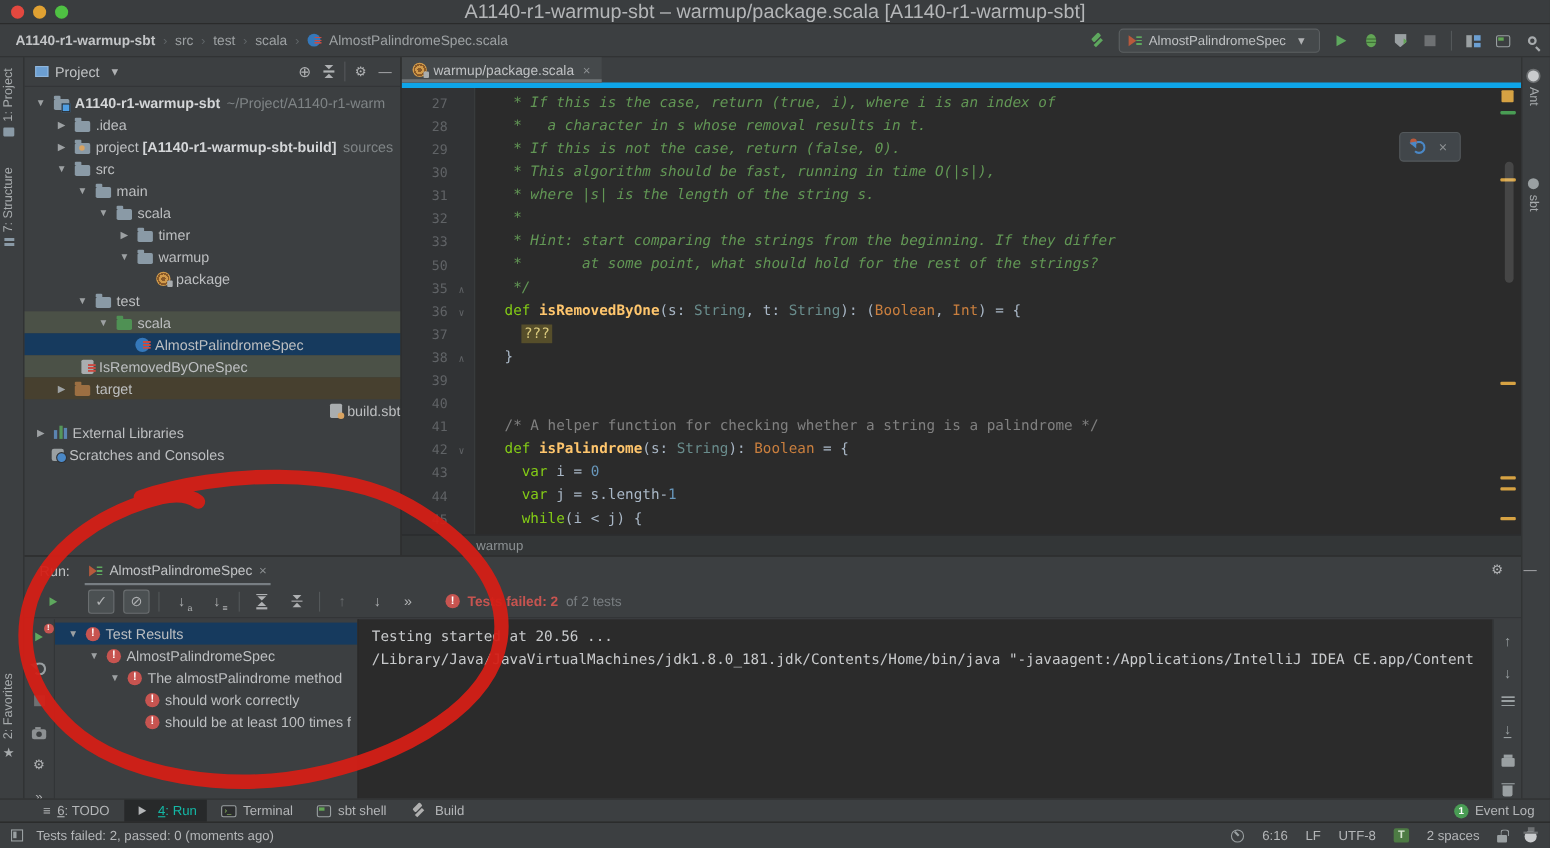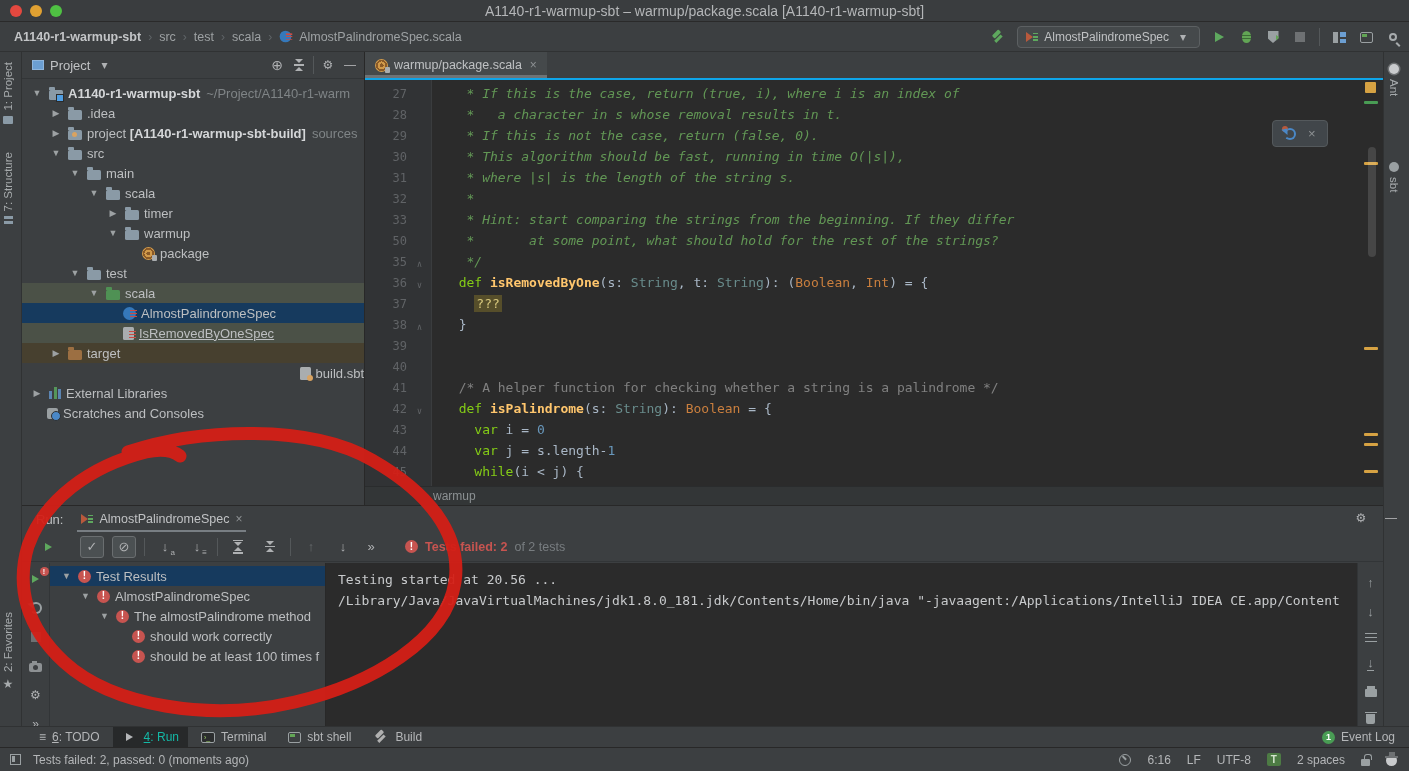--- a/index.html
+++ b/index.html
@@ -6,21 +6,21 @@
   html,body{background:#1e1f20;}
   body{font-family:"Liberation Sans",sans-serif;}
   #app{position:relative;width:1409px;height:771px;background:#2b2b2b;overflow:hidden;color:#bbbbbb;font-size:13px;}
 
   
   .titlebar{position:absolute;left:0;top:0;width:1409px;height:22px;background:#3a3d3f;border-bottom:1px solid #2a2a2a;display:flex;align-items:center;justify-content:center;}
   .tl{position:absolute;top:5px;width:12px;height:12px;border-radius:50%;}
   .tl.r{left:10px;background:#e3483f;}
   .tl.y{left:30px;background:#e0a132;}
   .tl.g{left:50px;background:#4fc143;}
-  .wintitle{color:#b4b6b8;font-size:14px;}
+  .wintitle{color:#b4b6b8;font-size:18px;}
 
   
   .navbar{position:absolute;left:0;top:22px;width:1409px;height:30px;background:#3c3f41;border-bottom:1px solid #303233;display:flex;align-items:center;}
   .crumbs{display:flex;align-items:center;padding-left:14px;gap:7px;white-space:nowrap;}
   .crumb{color:#9da1a3;font-size:12.5px;}
   .crumb.first{color:#c3c5c7;font-weight:bold;}
   .crumb.sep{color:#5f6467;font-size:12px;}
   .nav-right{position:absolute;right:8px;top:0;height:30px;display:flex;align-items:center;gap:11px;}
   .combo{display:flex;align-items:center;gap:6px;height:22px;padding:0 8px;border:1px solid #5c6062;border-radius:4px;background:#45494b;}
   .combo .lbl{font-size:12px;color:#bfc1c3;}
@@ -118,21 +118,21 @@
   .trow{height:20px;display:flex;align-items:center;gap:5px;white-space:nowrap;color:#bdbfc1;}
   .trow .arr{width:14px;font-size:9px;color:#9da1a3;text-align:center;flex:none;}
   .trow.sel{background:#163a5e;}
   .trow.olive{background:#4b5147;}
   .trow.brown{background:#47402f;}
   .trow b{color:#d4d6d8;}
   .trow .extra{color:#7f8486;margin-left:6px;}
 
   
   .editor{position:absolute;left:365px;top:52px;width:1018px;height:453px;background:#2b2b2b;}
-  .tabbar{height:28px;background:#3c3f41;border-bottom:2px solid #0ea5e9;position:relative;display:flex;}
+  .tabbar{height:28px;background:#3c3f41;border-bottom:5px solid #0ea5e9;position:relative;display:flex;}
   .etab{display:flex;align-items:center;gap:6px;padding:0 10px;background:#45494b;position:relative;font-size:12.5px;color:#bfc1c3;}
   .etab .underline{position:absolute;left:0;right:0;bottom:0;height:3px;background:#6e7376;}
   .etab .x{color:#8d9193;font-size:12px;margin-left:2px;}
   .codewrap{position:absolute;left:0;top:28px;right:0;height:406px;overflow:hidden;font-family:"DejaVu Sans Mono",monospace;font-size:13px;}
   .gutterbg{position:absolute;left:0;top:0;bottom:0;width:67px;background:#313335;border-right:1px solid #3a3c3e;}
   .cl{height:21px;display:flex;align-items:flex-end;position:relative;}
   .cl .gnum{width:42px;text-align:right;color:#606366;font-size:12px;flex:none;}
   .cl .gfold{width:25px;text-align:center;color:#606366;font-size:9px;flex:none;}
   .cl .ctext{padding-left:11px;white-space:pre;color:#a9b7c6;}
   .s-c{color:#629755;font-style:italic;}
@@ -350,21 +350,21 @@
         </div>
         <div class="trow olive" style="padding-left: 65px;">
           <span class="arr">▼</span>
           <span class="folder green"></span>
           <span>scala</span>
         </div>
         <div class="trow sel" style="padding-left: 101px;">
           <span class="i-spec-blue"></span>
           <span>AlmostPalindromeSpec</span>
         </div>
-        <div class="trow olive" style="padding-left: 101px; text-decoration: underline;">
+        <div class="trow olive" style="padding-left: 52px;">
           <span class="i-page redlines"></span>
           <span>IsRemovedByOneSpec</span>
         </div>
         <div class="trow brown" style="padding-left: 27px;">
           <span class="arr">▶</span>
           <span class="folder brown"></span>
           <span>target</span>
         </div>
         <div class="trow" style="padding-left: 63px; justify-content: flex-end;">
           <span class="i-page sbtdot"></span>

